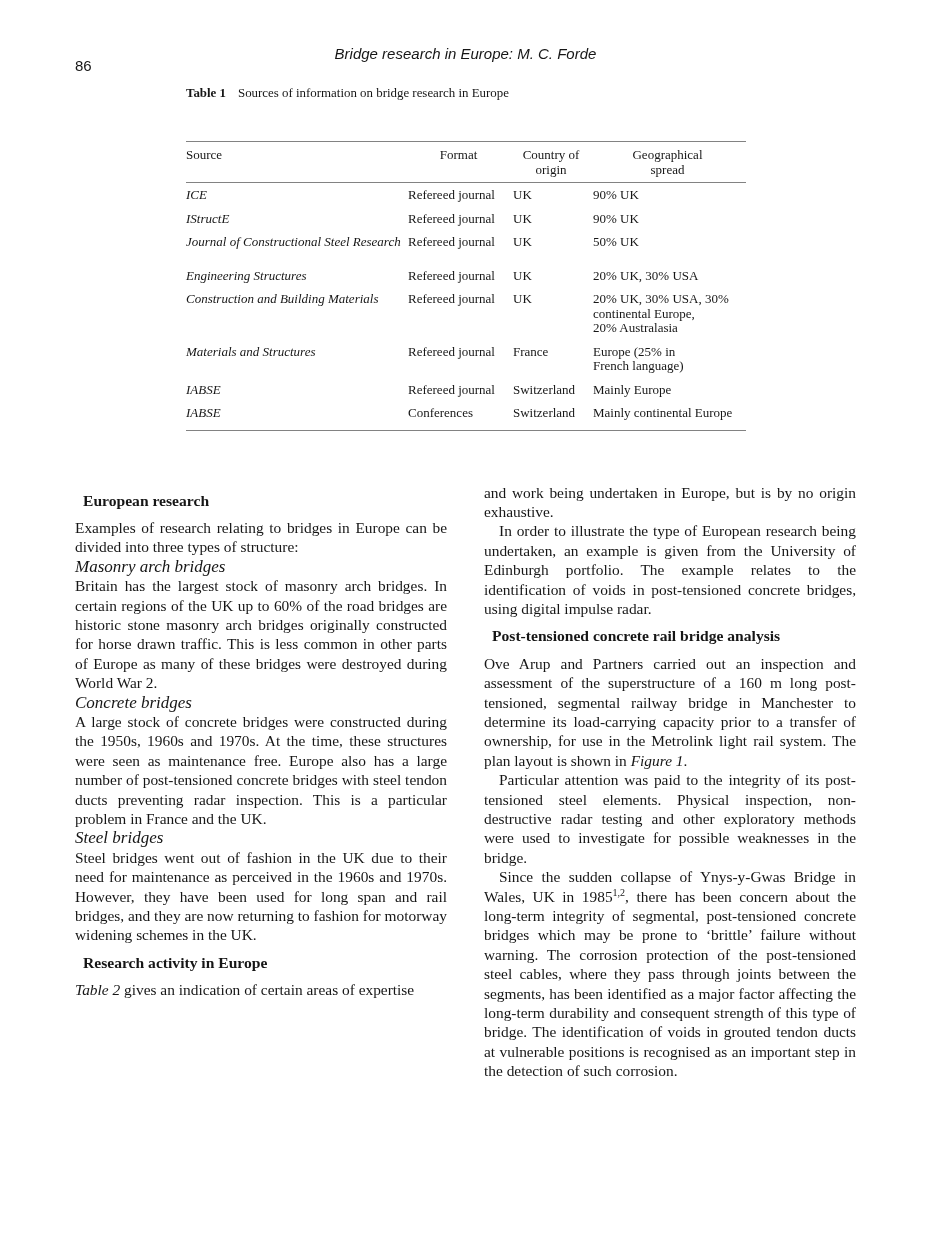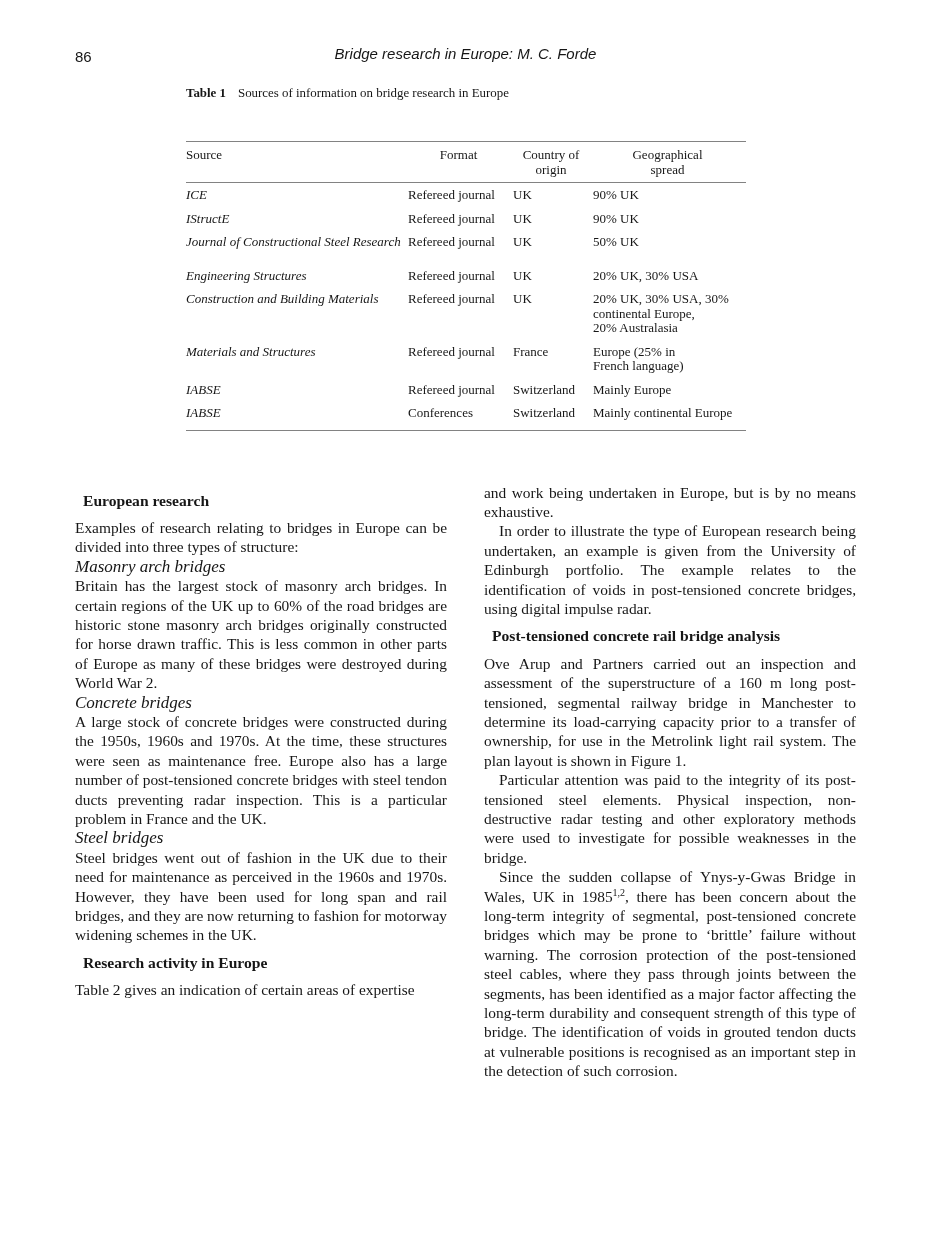--- a/index.html
+++ b/index.html
@@ -17,21 +17,21 @@
   }
 
   
   .page-header {
     position: relative;
     height: 20px;
     font-family: "Liberation Sans", sans-serif;
     font-size: 15px;
     line-height: 19px;
   }
-  .page-number { position: absolute; left: 0; top: 3px; }
+  .page-number { position: absolute; left: 0; top: 12px; }
   .running-head {
     position: absolute; left: 0; right: 0; top: 0;
     text-align: center; font-style: italic;
   }
 
   
   .table-block {
     margin-left: 111px;
     width: 560px;
     margin-top: 22px;
@@ -96,21 +96,21 @@
   .col h3 {
     margin: 0;
     font-size: 17px;
     font-weight: normal;
     font-style: italic;
     text-align: left;
     line-height: 19.4px;
   }
   .col p { margin: 0; }
   .indent { text-indent: 15px; }
-  .it { }
+  .it { font-style: italic; }
   sup { font-size: 10px; line-height: 0; vertical-align: super; }
 
   .mt-16 { margin-top: 16px; }
   .mt-20 { margin-top: 20px; }
   .mt-21 { margin-top: 21px; }
   .mt-22 { margin-top: 22px; }
   .mt-27 { margin-top: 27px; }
   .mt-35 { margin-top: 35px; }
   .mt-64 { margin-top: 64px; }
   .mt-79 { margin-top: 79px; }
@@ -215,21 +215,21 @@
       <p class="mt-16">A large stock of concrete bridges were constructed during the 1950s, 1960s and 1970s. At the time, these structures were seen as maintenance free. Europe also has a large number of post-tensioned concrete bridges with steel tendon ducts preventing radar inspection. This is a particular problem in France and the UK.</p>
 
       <h3 class="mt-22">Steel bridges</h3>
       <p class="mt-16">Steel bridges went out of fashion in the UK due to their need for maintenance as perceived in the 1960s and 1970s. However, they have been used for long span and rail bridges, and they are now returning to fashion for motorway widening schemes in the UK.</p>
 
       <h2 class="mt-64">Research activity in Europe</h2>
       <p class="mt-20"><span class="it">Table 2</span><span> gives an indication of certain areas of expertise</span></p>
     </div>
 
     <div class="col">
-      <p>and work being undertaken in Europe, but is by no means exhaustive.</p>
+      <p>and work being undertaken in Europe, but is by no origin exhaustive.</p>
       <p class="indent">In order to illustrate the type of European research being undertaken, an example is given from the University of Edinburgh portfolio. The example relates to the identification of voids in post-tensioned concrete bridges, using digital impulse radar.</p>
 
       <h2 class="mt-79">Post-tensioned concrete rail bridge analysis</h2>
       <p class="mt-35"><span>Ove Arup and Partners carried out an inspection and assessment of the superstructure of a 160 m long post-tensioned, segmental railway bridge in Manchester to determine its load-carrying capacity prior to a transfer of ownership, for use in the Metrolink light rail system. The plan layout is shown in </span><span class="it">Figure 1</span><span>.</span></p>
       <p class="indent">Particular attention was paid to the integrity of its post-tensioned steel elements. Physical inspection, non-destructive radar testing and other exploratory methods were used to investigate for possible weaknesses in the bridge.</p>
       <p class="indent"><span>Since the sudden collapse of Ynys-y-Gwas Bridge in Wales, UK in 1985</span><sup>1,2</sup><span>, there has been concern about the long-term integrity of segmental, post-tensioned concrete bridges which may be prone to ‘brittle’ failure without warning. The corrosion protection of the post-tensioned steel cables, where they pass through joints between the segments, has been identified as a major factor affecting the long-term durability and consequent strength of this type of bridge. The identification of voids in grouted tendon ducts at vulnerable positions is recognised as an important step in the detection of such corrosion.</span></p>
     </div>
 
   </div>
 </div>

